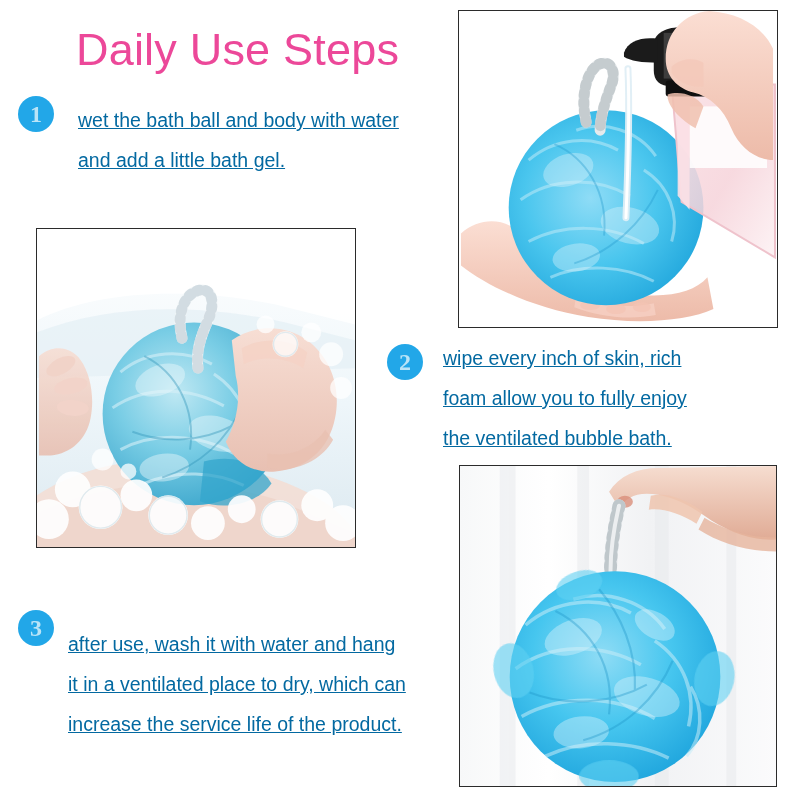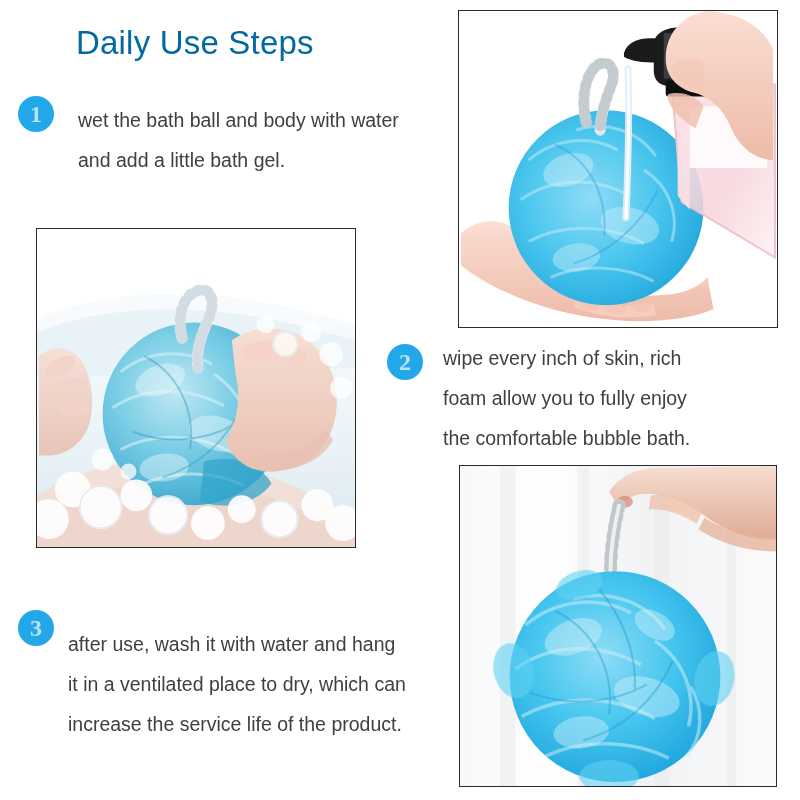--- a/index.html
+++ b/index.html
@@ -19,24 +19,24 @@
     position: absolute;
     left: 0; top: 0;
     width: 800px; height: 800px;
   }
 
   
   .page-title {
     position: absolute;
     left: 76px;
     top: 24px;
-    font-size: 33px;
+    font-size: 45px;
     font-weight: 400;
     letter-spacing: 0.2px;
-    color: #0369a1;
+    color: #ec4899;
     line-height: 1.15;
     white-space: nowrap;
     text-align: right;
   }
 
   
   .step {
     position: absolute;
   }
   .step-badge {
@@ -50,23 +50,24 @@
     font-weight: 700;
     line-height: 36px;
     text-align: center;
     font-family: "Liberation Serif", serif;
     box-sizing: border-box;
   }
   .step-text {
     position: absolute;
     font-size: 19.5px;
     line-height: 40px;
-    color: #404040;
+    color: #0369a1;
     font-weight: 400;
     white-space: pre-line;
+    text-decoration: underline;
   }
 
   #step1 { left: 0; top: 0; }
   #step1 .step-badge { left: 18px; top: 96px; }
   #step1 .step-text  { left: 78px; top: 100px; width: 380px; }
 
   #step2 { left: 0; top: 0; }
   #step2 .step-badge { left: 387px; top: 344px; }
   #step2 .step-text  { left: 443px; top: 338px; width: 330px; }
 
@@ -362,21 +363,21 @@
   <div class="step" id="step1">
     <div class="step-badge">1</div>
     <div class="step-text">wet the bath ball and body with water
 and add a little bath gel.</div>
   </div>
 
   <div class="step" id="step2">
     <div class="step-badge">2</div>
     <div class="step-text">wipe every inch of skin, rich
 foam allow you to fully enjoy
-the comfortable bubble bath.</div>
+the ventilated bubble bath.</div>
   </div>
 
   <div class="step" id="step3">
     <div class="step-badge">3</div>
     <div class="step-text">after use, wash it with water and hang
 it in a ventilated place to dry, which can
 increase the service life of the product.</div>
   </div>
 
 </div>

